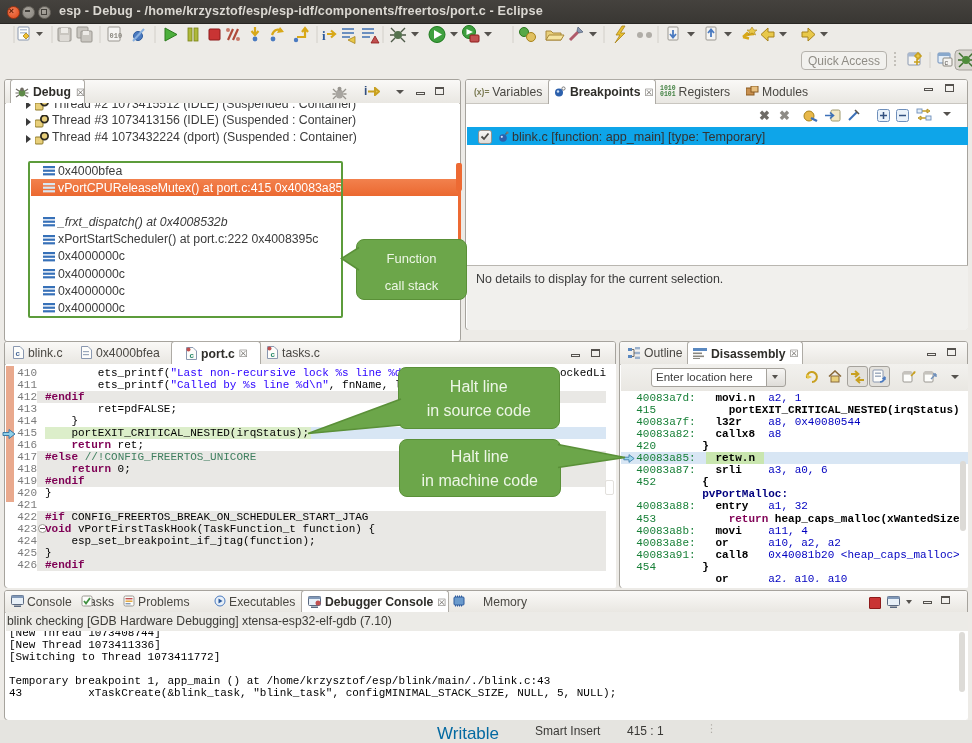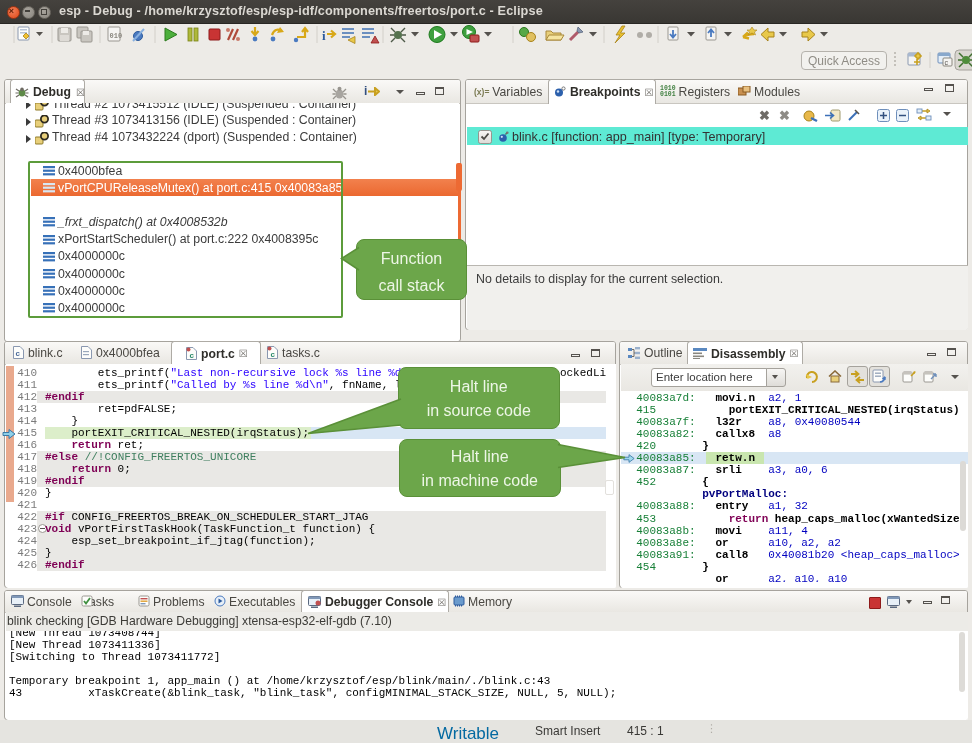--- a/index.html
+++ b/index.html
@@ -301,21 +301,21 @@
         <circle cx="4" cy="5.5" r="1.2" fill="#cfe0f5"></circle>
         <circle cx="9.5" cy="2.5" r="1.6" fill="none" stroke="#777" stroke-width="1"></circle>
       </svg>
     <span style="margin-left:21px;">Breakpoints</span>
     <span style="margin-left:4px;color:#6E6B66;font-size:10px;font-weight:normal;">☒</span>
   </div>
   <div class="tab" style="left:190px;width:76px;">
     <span style="margin-left:4px;color:#3f7f3f;font-size:6.5px;font-weight:bold;line-height:6px;font-family:'Liberation Mono',monospace;">1010<br>0101</span>
     <span style="margin-left:3px;">Registers</span>
   </div>
-  <div class="tab" style="left:268px;width:72px;">
+  <div class="tab" style="left:276px;width:72px;">
     <svg class="abs" style="left:4px;top:6px;" width="13" height="11" viewBox="0 0 13 11">
         <rect x="0" y="2" width="8" height="7" fill="#C89050" stroke="#8a5a20" stroke-width="1"></rect>
         <rect x="5" y="0" width="7" height="6" fill="#E8C080" stroke="#8a5a20" stroke-width="1"></rect>
       </svg>
     <span style="margin-left:20px;">Modules</span>
   </div>
   <div id="bpicons">
     <div class="abs" style="left:458px;top:8px;width:9px;height:3px;border:1px solid #55524E;box-sizing:border-box;"></div>
     <div class="abs" style="left:479px;top:4px;width:9px;height:8px;border:1px solid #55524E;border-top-width:2px;box-sizing:border-box;"></div>
 
@@ -343,21 +343,21 @@
       </svg>
     <svg class="abs" style="left:450px;top:28px;" width="16" height="14" viewBox="0 0 16 14">
         <path d="M4 3 L12 3 M4 10 L12 10" stroke="#C8A020" stroke-width="1.4"></path>
         <path d="M11 1 L14 3 L11 5 Z M5 8 L2 10 L5 12 Z" fill="#E8C84A" stroke="#A8831B" stroke-width="0.8"></path>
         <rect x="1" y="1" width="5" height="4" fill="#E4EEF8" stroke="#6E8FBB" stroke-width="0.9"></rect>
         <rect x="10" y="8" width="5" height="4" fill="#E4EEF8" stroke="#6E8FBB" stroke-width="0.9"></rect>
       </svg>
     <span class="abs vtri" style="left:477px;top:32px;border-top:4px solid #55524E;border-left:4px solid transparent;border-right:4px solid transparent;"></span>
   </div>
 
-  <div class="abs" style="left:1px;top:46.5px;width:501px;height:18px;background:#5eead4;">
+  <div class="abs" style="left:1px;top:46.5px;width:501px;height:18px;background:#0ea5e9;">
     <div class="abs" style="left:11px;top:3px;width:12px;height:12px;border:1px solid #98948E;border-radius:2.5px;background:linear-gradient(#F7F6F4,#DEDCD8);"></div>
     <svg class="abs" style="left:13px;top:5px;" width="10" height="10" viewBox="0 0 10 10">
         <path d="M1.5 4.5 L4 7 L8.5 1.5" stroke="#4C4A45" stroke-width="1.8" fill="none"></path>
       </svg>
     <svg class="abs" style="left:31px;top:4px;" width="11" height="12" viewBox="0 0 11 12">
         <circle cx="5" cy="7" r="3.8" fill="#2C60AC"></circle>
         <circle cx="3.8" cy="5.8" r="1.1" fill="#cfe0f5"></circle>
         <path d="M7.5 3.5 L9.5 1.2" stroke="#555" stroke-width="1.2"></path>
         <circle cx="9.3" cy="1.8" r="1.3" fill="#777"></circle>
       </svg>
@@ -574,21 +574,21 @@
         </svg>
       <span style="margin-left:20px;">Console</span>
     </div>
     <div class="tab" style="left:72px;width:60px;height:21px;">
       <svg class="abs" style="left:4px;top:4px;" width="12" height="12" viewBox="0 0 12 12">
           <rect x="1" y="1" width="10" height="10" rx="1.5" fill="#FDFDFB" stroke="#9A9791"></rect>
           <path d="M3 6 L5 8.5 L9 3" stroke="#3F8F3F" stroke-width="1.8" fill="none"></path>
         </svg>
       <span style="margin-left:6px;">Tasks</span>
     </div>
-    <div class="tab" style="left:129px;width:76px;height:21px;">
+    <div class="tab" style="left:114px;width:76px;height:21px;">
       <svg class="abs" style="left:4px;top:4px;" width="12" height="12" viewBox="0 0 12 12">
           <rect x="1" y="1" width="10" height="10" rx="1.5" fill="#FDFDFB" stroke="#9A9791"></rect>
           <rect x="2.5" y="3" width="7" height="1.4" fill="#C05050"></rect>
           <rect x="2.5" y="5.5" width="7" height="1.4" fill="#E0A030"></rect>
           <rect x="2.5" y="8" width="5" height="1.4" fill="#8098B8"></rect>
         </svg>
       <span style="margin-left:19px;">Problems</span>
     </div>
     <div class="tab" style="left:205px;width:90px;height:21px;">
       <svg class="abs" style="left:4px;top:4px;" width="12" height="12" viewBox="0 0 12 12">
@@ -605,21 +605,21 @@
           <circle cx="10" cy="7" r="2.5" fill="#C05050"></circle>
         </svg>
       <span style="margin-left:23px;">Debugger Console</span>
       <span style="margin-left:4px;color:#6E6B66;font-size:10px;font-weight:normal;">☒</span>
     </div>
     <div class="tab" style="left:442px;width:72px;height:21px;">
       <svg class="abs" style="left:6px;top:4px;" width="12" height="12" viewBox="0 0 12 12">
           <rect x="1" y="2" width="10" height="8" rx="1" fill="#6A9ACC" stroke="#2C5A9C"></rect>
           <path d="M2.5 2 L2.5 0.5 M4.5 2 L4.5 0.5 M6.5 2 L6.5 0.5 M8.5 2 L8.5 0.5 M2.5 11.5 L2.5 10 M4.5 11.5 L4.5 10 M6.5 11.5 L6.5 10 M8.5 11.5 L8.5 10" stroke="#2C5A9C"></path>
         </svg>
-      <span style="margin-left:21px;">Memory</span>
+      <span style="margin-left:36px;">Memory</span>
     </div>
     <div class="abs" style="left:864px;top:6px;width:10px;height:10px;background:#C93434;border:1px solid #8E1A1A;border-radius:1px;"></div>
     <svg class="abs" style="left:882px;top:5px;" width="13" height="12" viewBox="0 0 13 12">
         <rect x="0.5" y="0.5" width="12" height="9" rx="1" fill="#E8F0F8" stroke="#5A687F"></rect>
         <rect x="0.5" y="0.5" width="12" height="2.5" fill="#8098B8"></rect>
         <rect x="3" y="10.5" width="7" height="1.5" fill="#5A687F"></rect>
       </svg>
     <span class="abs vtri" style="left:901px;top:9px;border-top:4px solid #55524E;border-left:3.5px solid transparent;border-right:3.5px solid transparent;"></span>
     <div class="abs" style="left:918px;top:10px;width:9px;height:3px;border:1px solid #55524E;box-sizing:border-box;"></div>
     <div class="abs" style="left:936px;top:5px;width:9px;height:8px;border:1px solid #55524E;border-top-width:2px;box-sizing:border-box;"></div>
@@ -646,21 +646,21 @@
 </div>
 
 <div id="annot">
 
   <div class="abs" style="left:27.5px;top:160.5px;width:315px;height:157px;border:2.5px solid #5C9C3B;border-radius:2px;box-sizing:border-box;z-index:20;"></div>
 
   <svg class="abs" style="left:330px;top:230px;z-index:23;" width="150" height="80" viewBox="0 0 150 80">
     <path d="M29 17.5 L11.5 28.5 L29 40 Z" fill="#6CA64A"></path>
       <path d="M29 17.5 L11.5 28.5 L29 40" fill="none" stroke="#5A9038" stroke-width="1.5"></path>
   </svg>
-  <div class="abs" style="left:356px;top:239px;width:111px;height:61px;background:#6CA64A;border:1.5px solid #5A9038;border-radius:8px;box-sizing:border-box;z-index:22;color:#EDF6E6;font-size:16px;text-align:center;">
+  <div class="abs" style="left:356px;top:239px;width:111px;height:61px;background:#6CA64A;border:1.5px solid #5A9038;border-radius:8px;box-sizing:border-box;z-index:22;color:#EDF6E6;font-size:13px;text-align:center;">
     <div style="margin-top:5px;line-height:27px;">Function<br>call stack</div>
   </div>
 
   <svg class="abs" style="left:295px;top:390px;z-index:23;" width="110" height="50" viewBox="0 0 110 50">
     <path d="M106 9 L13 43.5 L106 35 Z" fill="#6CA64A"></path>
       <path d="M106 9 L13 43.5 L106 35" fill="none" stroke="#5A9038" stroke-width="1.5"></path>
   </svg>
   <div class="abs" style="left:397.5px;top:366.5px;width:162.5px;height:62px;background:#6CA64A;border:1.5px solid #5A9038;border-radius:8px;box-sizing:border-box;z-index:22;color:#EDF6E6;font-size:16px;text-align:center;">
     <div style="margin-top:7px;line-height:24px;">Halt line<br>in source code</div>
   </div>

